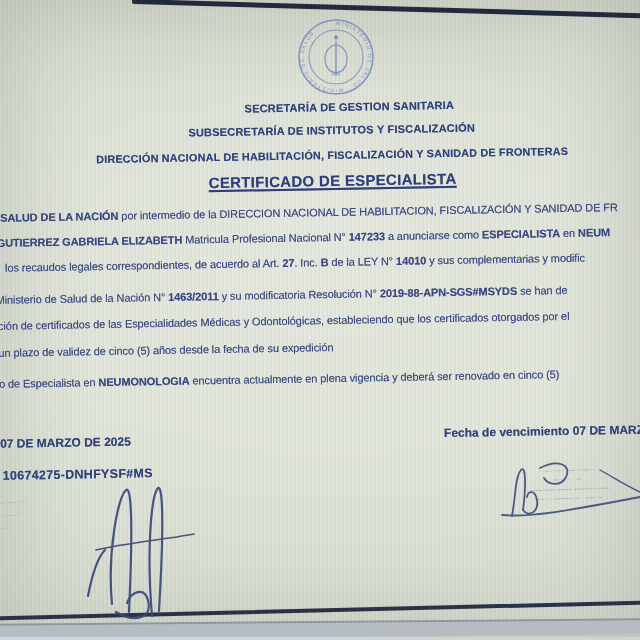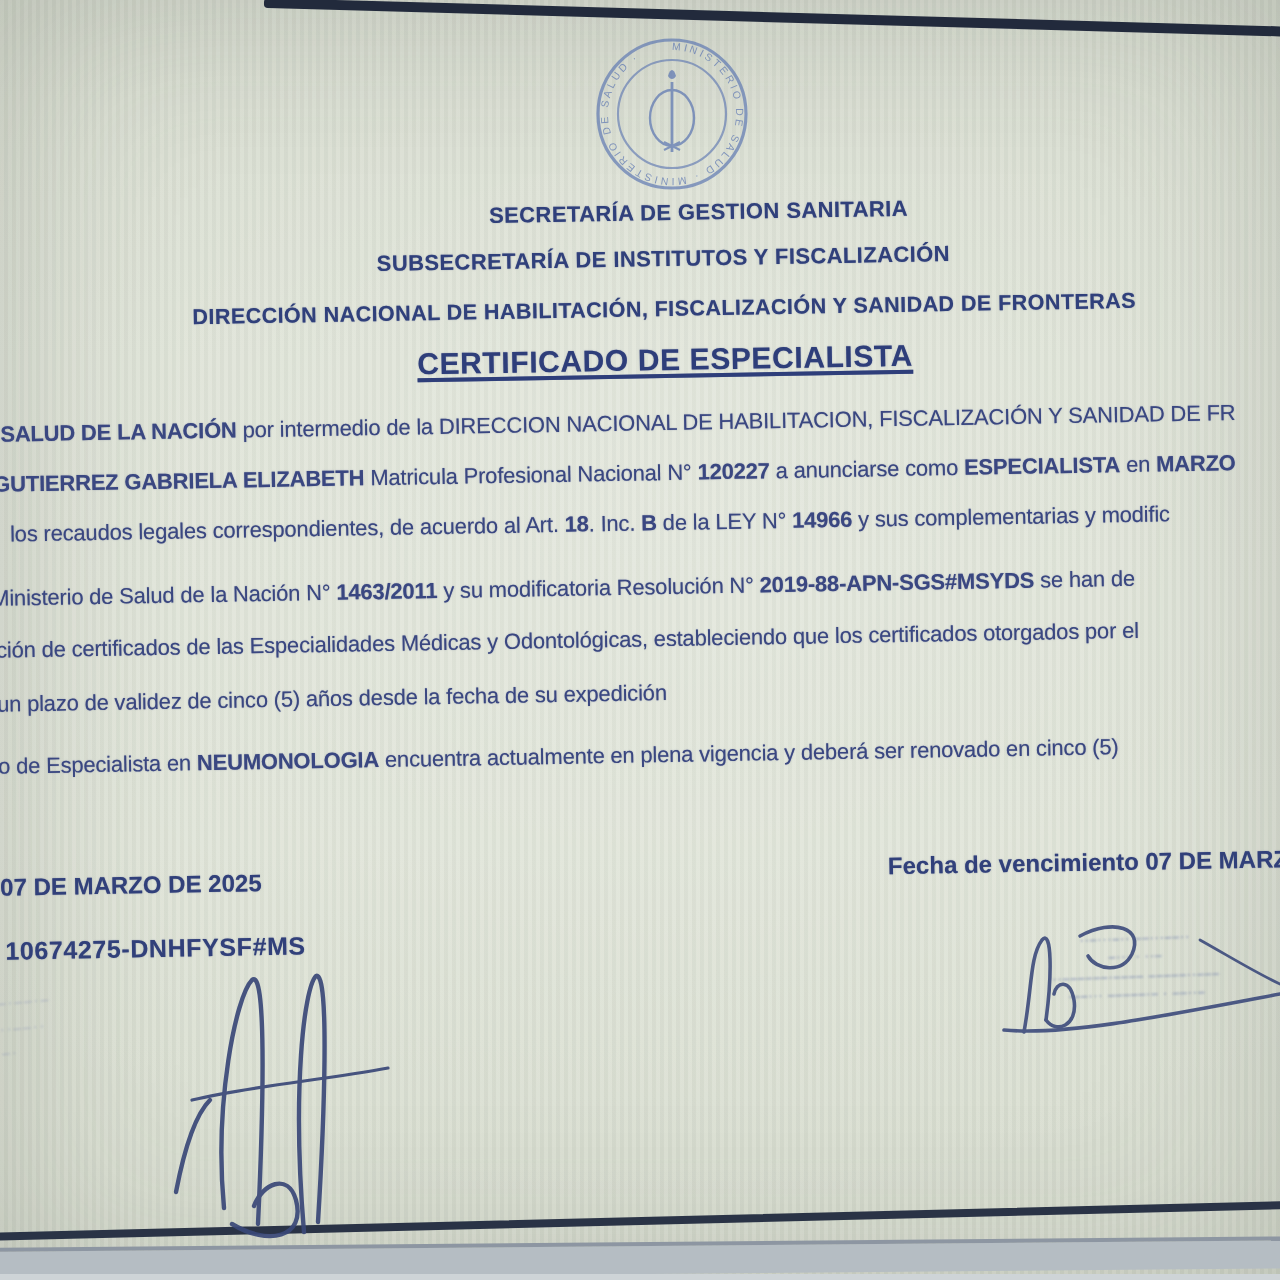--- a/index.html
+++ b/index.html
@@ -66,22 +66,22 @@
 <div class="top-edge-line"></div>
 
 <div class="doc">
 
   <div class="line hdr" style="top:101px;left:calc(50% + 18px);transform:translateX(-50%);">SECRETARÍA DE GESTION SANITARIA</div>
   <div class="line hdr center" style="top:124px;">SUBSECRETARÍA DE INSTITUTOS Y FISCALIZACIÓN</div>
   <div class="line hdr center" style="top:149px;font-size:10.8px;">DIRECCIÓN NACIONAL DE HABILITACIÓN, FISCALIZACIÓN Y SANIDAD DE FRONTERAS</div>
   <div class="line doc-title center" style="top:172px;">CERTIFICADO DE ESPECIALISTA</div>
 
   <div class="line body-line" style="top:206px;left:62px;"><span class="seg-b">SALUD DE LA NACIÓN</span><span class="seg-n"> por intermedio de la DIRECCION NACIONAL DE HABILITACION, FISCALIZACIÓN Y SANIDAD DE FR</span></div>
-  <div class="line body-line" style="top:231px;left:58px;"><span class="seg-b">GUTIERREZ GABRIELA ELIZABETH</span><span class="seg-n"> Matricula Profesional Nacional N° </span><span class="seg-b">120227</span><span class="seg-n"> a anunciarse como </span><span class="seg-b">ESPECIALISTA</span><span class="seg-n"> en </span><span class="seg-b">MARZO</span></div>
-  <div class="line body-line" style="top:256px;left:66px;"><span class="seg-n">los recaudos legales correspondientes, de acuerdo al Art. </span><span class="seg-b">18</span><span class="seg-n">. Inc. </span><span class="seg-b">B</span><span class="seg-n"> de la LEY N° </span><span class="seg-b">14966</span><span class="seg-n"> y sus complementarias y modific</span></div>
+  <div class="line body-line" style="top:231px;left:58px;"><span class="seg-b">GUTIERREZ GABRIELA ELIZABETH</span><span class="seg-n"> Matricula Profesional Nacional N° </span><span class="seg-b">147233</span><span class="seg-n"> a anunciarse como </span><span class="seg-b">ESPECIALISTA</span><span class="seg-n"> en </span><span class="seg-b">NEUM</span></div>
+  <div class="line body-line" style="top:256px;left:66px;"><span class="seg-n">los recaudos legales correspondientes, de acuerdo al Art. </span><span class="seg-b">27</span><span class="seg-n">. Inc. </span><span class="seg-b">B</span><span class="seg-n"> de la LEY N° </span><span class="seg-b">14010</span><span class="seg-n"> y sus complementarias y modific</span></div>
 
   <div class="line body-line" style="top:288px;left:56px;"><span class="seg-n">Ministerio de Salud de la Nación N° </span><span class="seg-b">1463/2011</span><span class="seg-n"> y su modificatoria Resolución N° </span><span class="seg-b">2019-88-APN-SGS#MSYDS</span><span class="seg-n"> se han de</span></div>
   <div class="line body-line" style="top:314px;left:58px;"><span class="seg-n">ción de certificados de las Especialidades Médicas y Odontológicas, estableciendo que los certificados otorgados por el</span></div>
   <div class="line body-line" style="top:341px;left:58px;"><span class="seg-n">un plazo de validez de cinco (5) años desde la fecha de su expedición</span></div>
 
   <div class="line body-line" style="top:372px;left:58px;"><span class="seg-n">o de Especialista en </span><span class="seg-b">NEUMONOLOGIA</span><span class="seg-n"> encuentra actualmente en plena vigencia y deberá ser renovado en cinco (5)</span></div>
 
   <div class="line date-line" style="top:431px;left:58px;">07 DE MARZO DE 2025</div>
   <div class="line date-line" style="top:428px;left:502px;">Fecha de vencimiento 07 DE MARZO</div>
 

